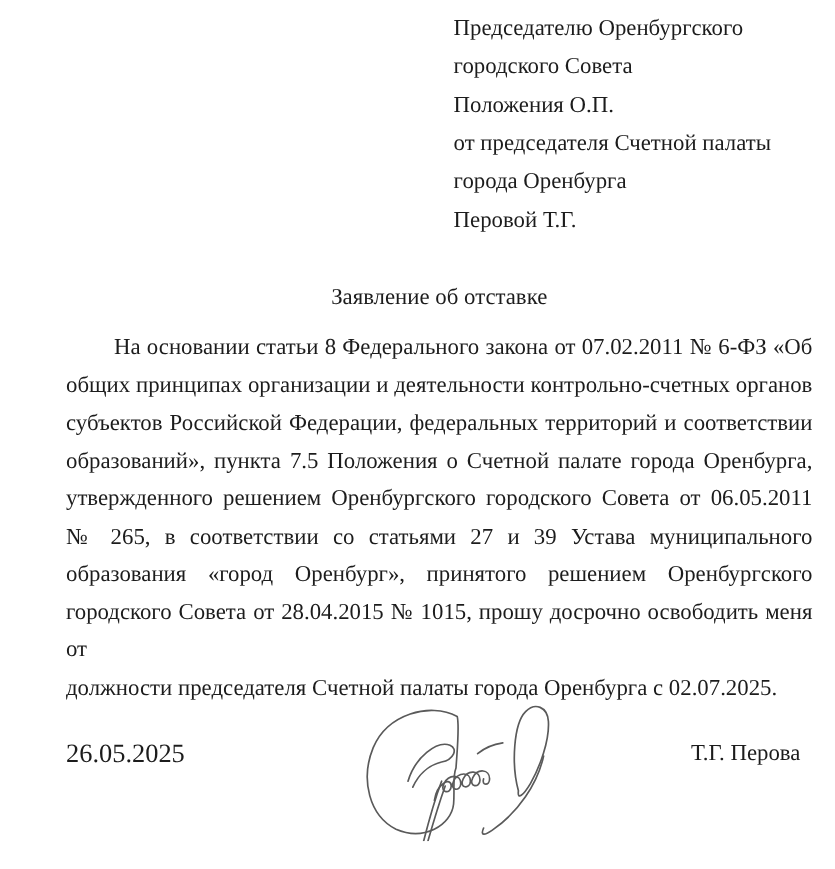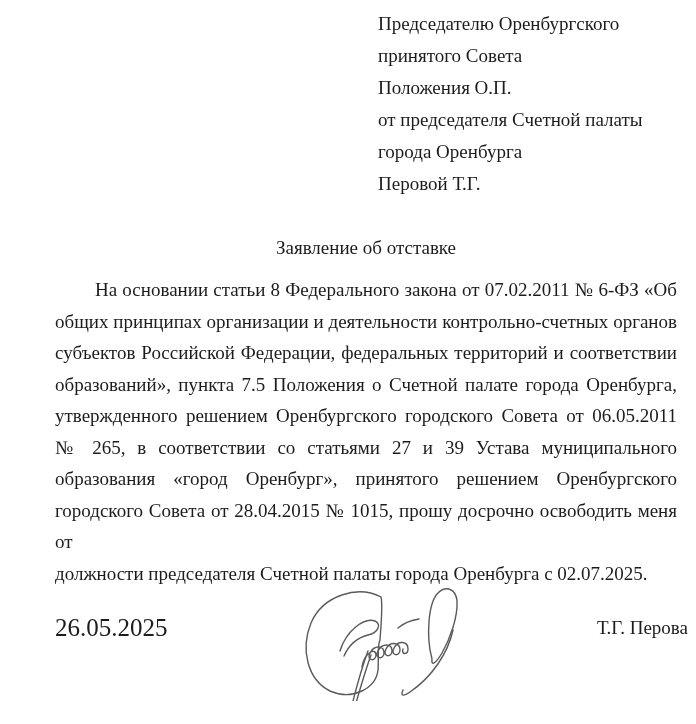--- a/index.html
+++ b/index.html
@@ -49,26 +49,26 @@
   .body-line.first {
     text-indent: 40px;
   }
   .body-line.last {
     text-align-last: left;
   }
   .date {
     position: absolute;
     left: 55px;
     top: 612px;
-    font-size: 25px;
+    font-size: 22px;
     line-height: 32px;
   }
   .signer-name {
     position: absolute;
-    right: 8px;
+    right: 29px;
     top: 612px;
     font-size: 19px;
     line-height: 32px;
     text-align: right;
   }
   .signature {
     position: absolute;
     left: 298px;
     top: 585px;
     width: 180px;
@@ -80,21 +80,21 @@
     height: 100%;
   }
 </style>
 </head>
 <body>
 
 <div class="page">
 
   <div class="addressee">
     <div>Председателю Оренбургского</div>
-    <div>принятого Совета</div>
+    <div>городского Совета</div>
     <div>Положения О.П.</div>
     <div>от председателя Счетной палаты</div>
     <div>города Оренбурга</div>
     <div>Перовой Т.Г.</div>
   </div>
 
   <div class="doc-title">Заявление об отставке</div>
 
   <div class="body-block">
     <div class="body-line first">На основании статьи 8 Федерального закона от 07.02.2011 № 6-ФЗ «Об</div>

